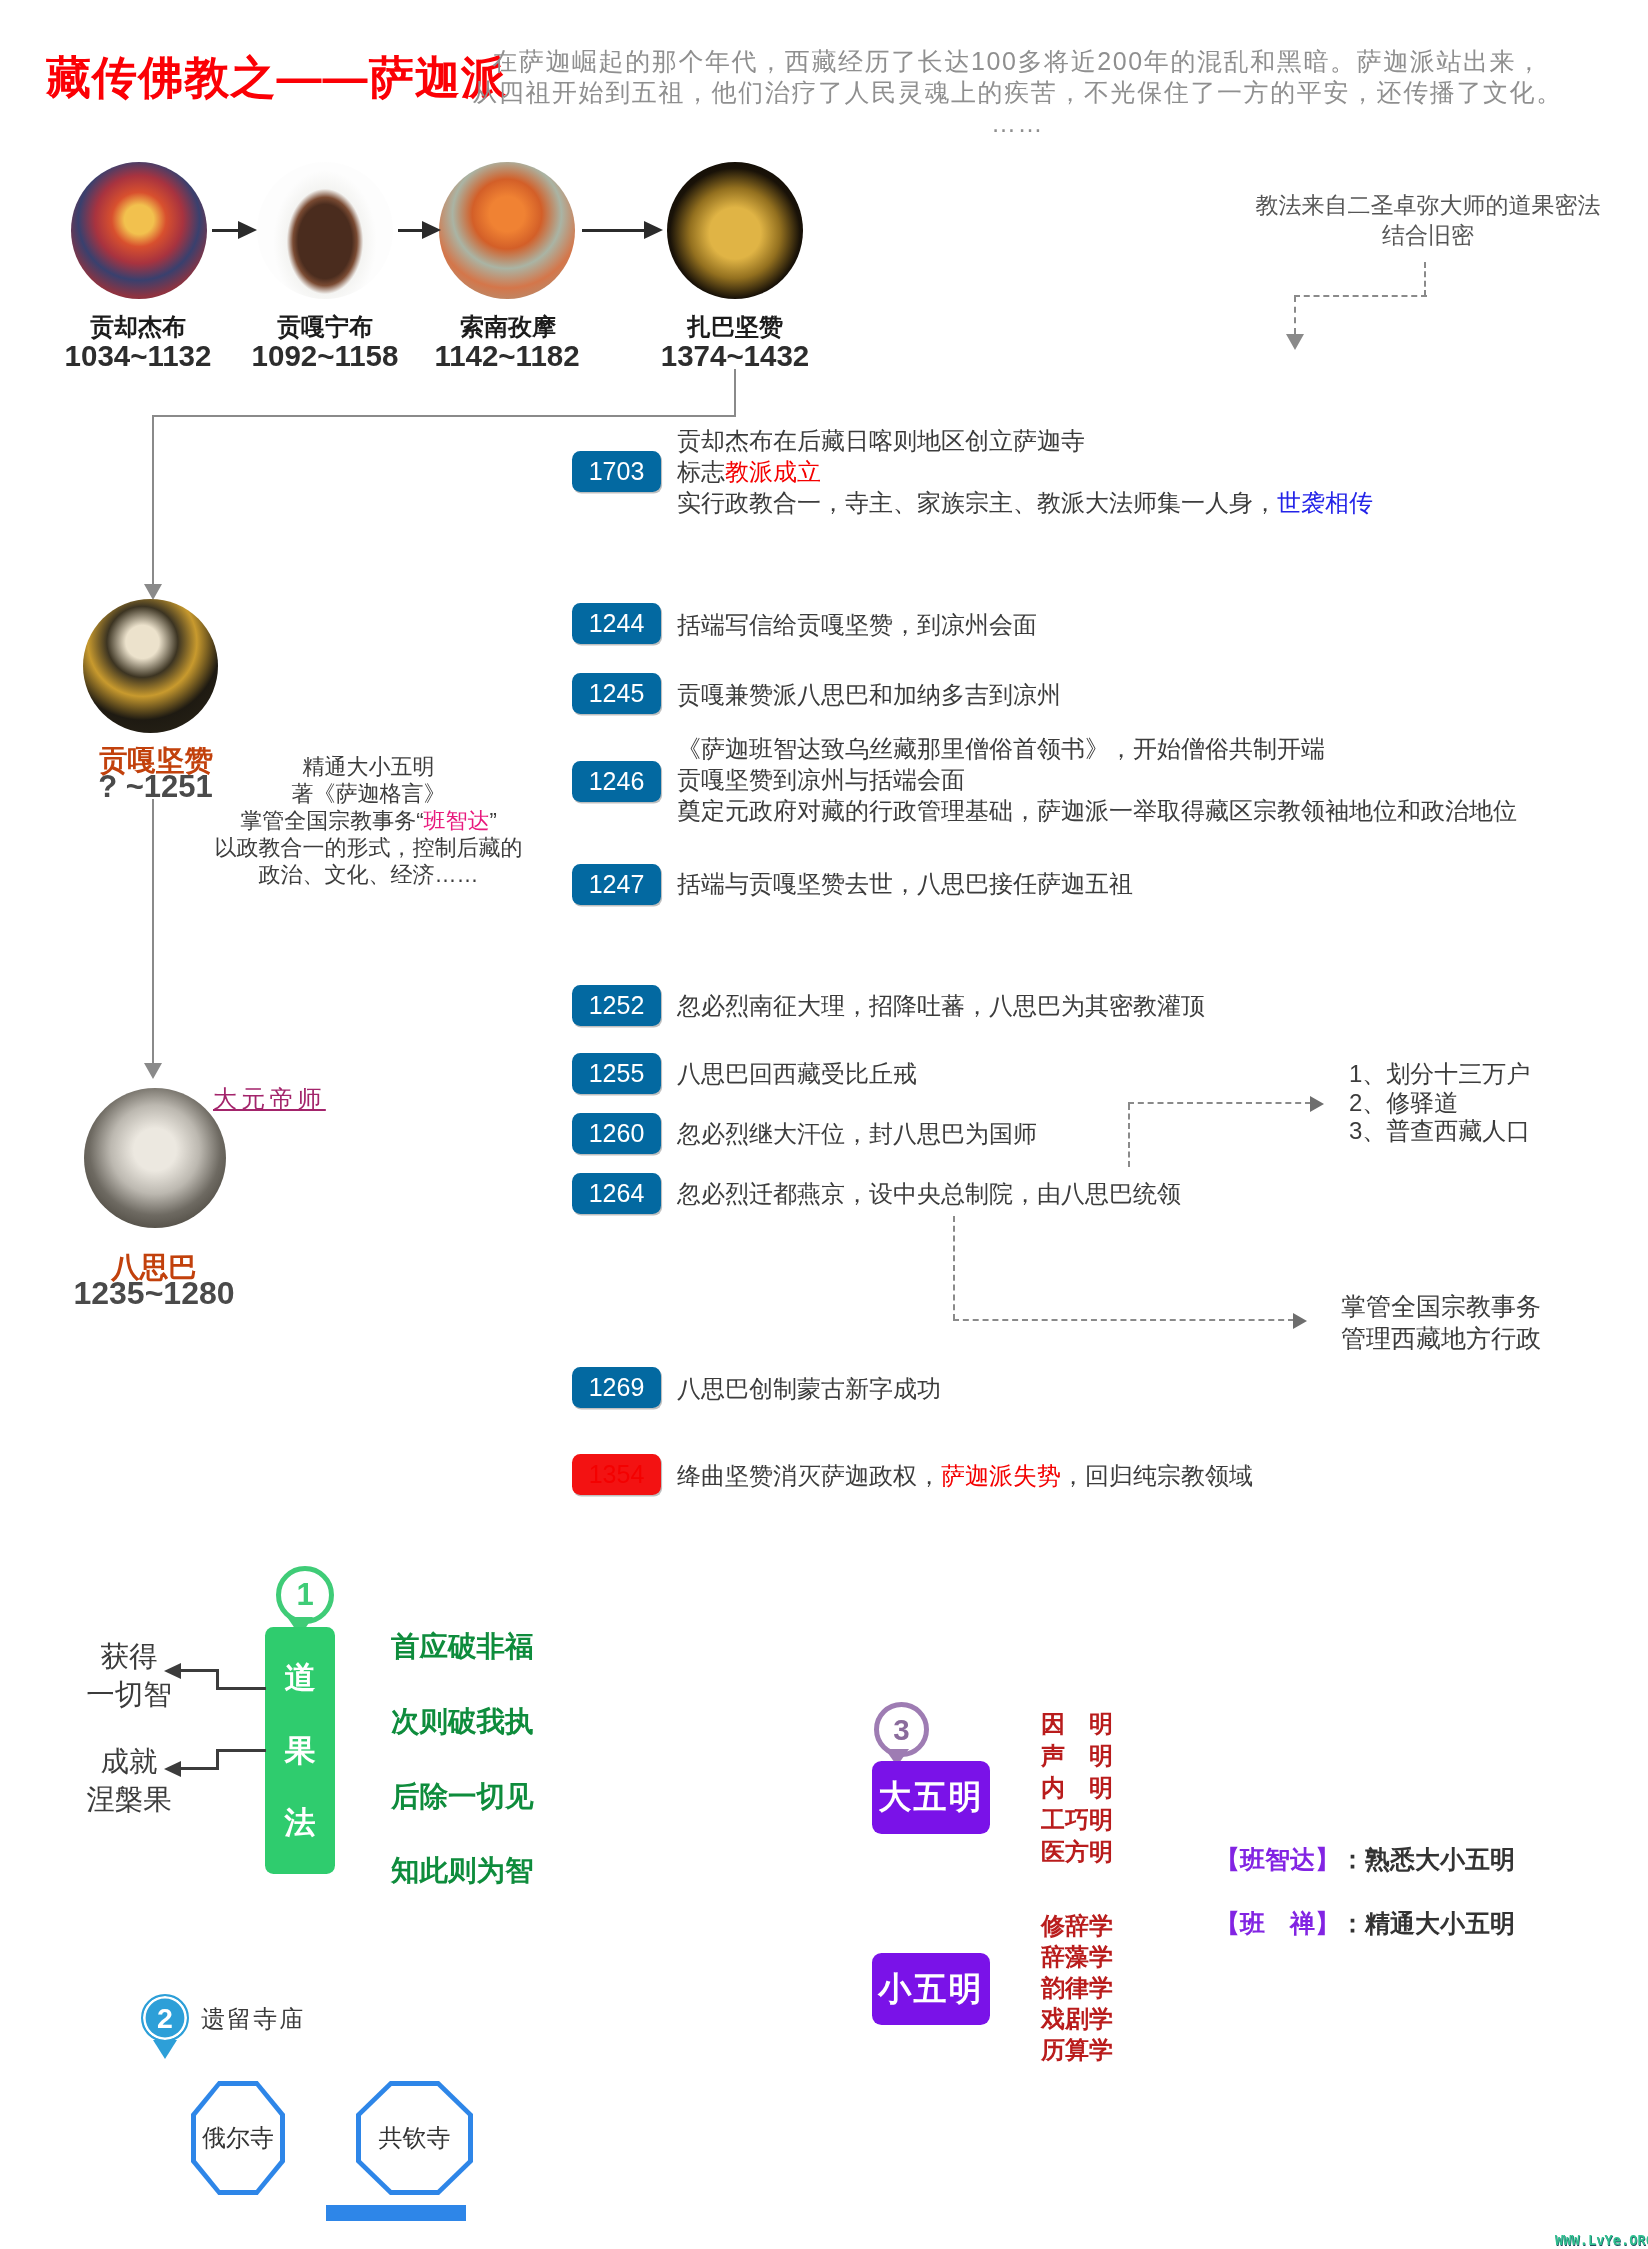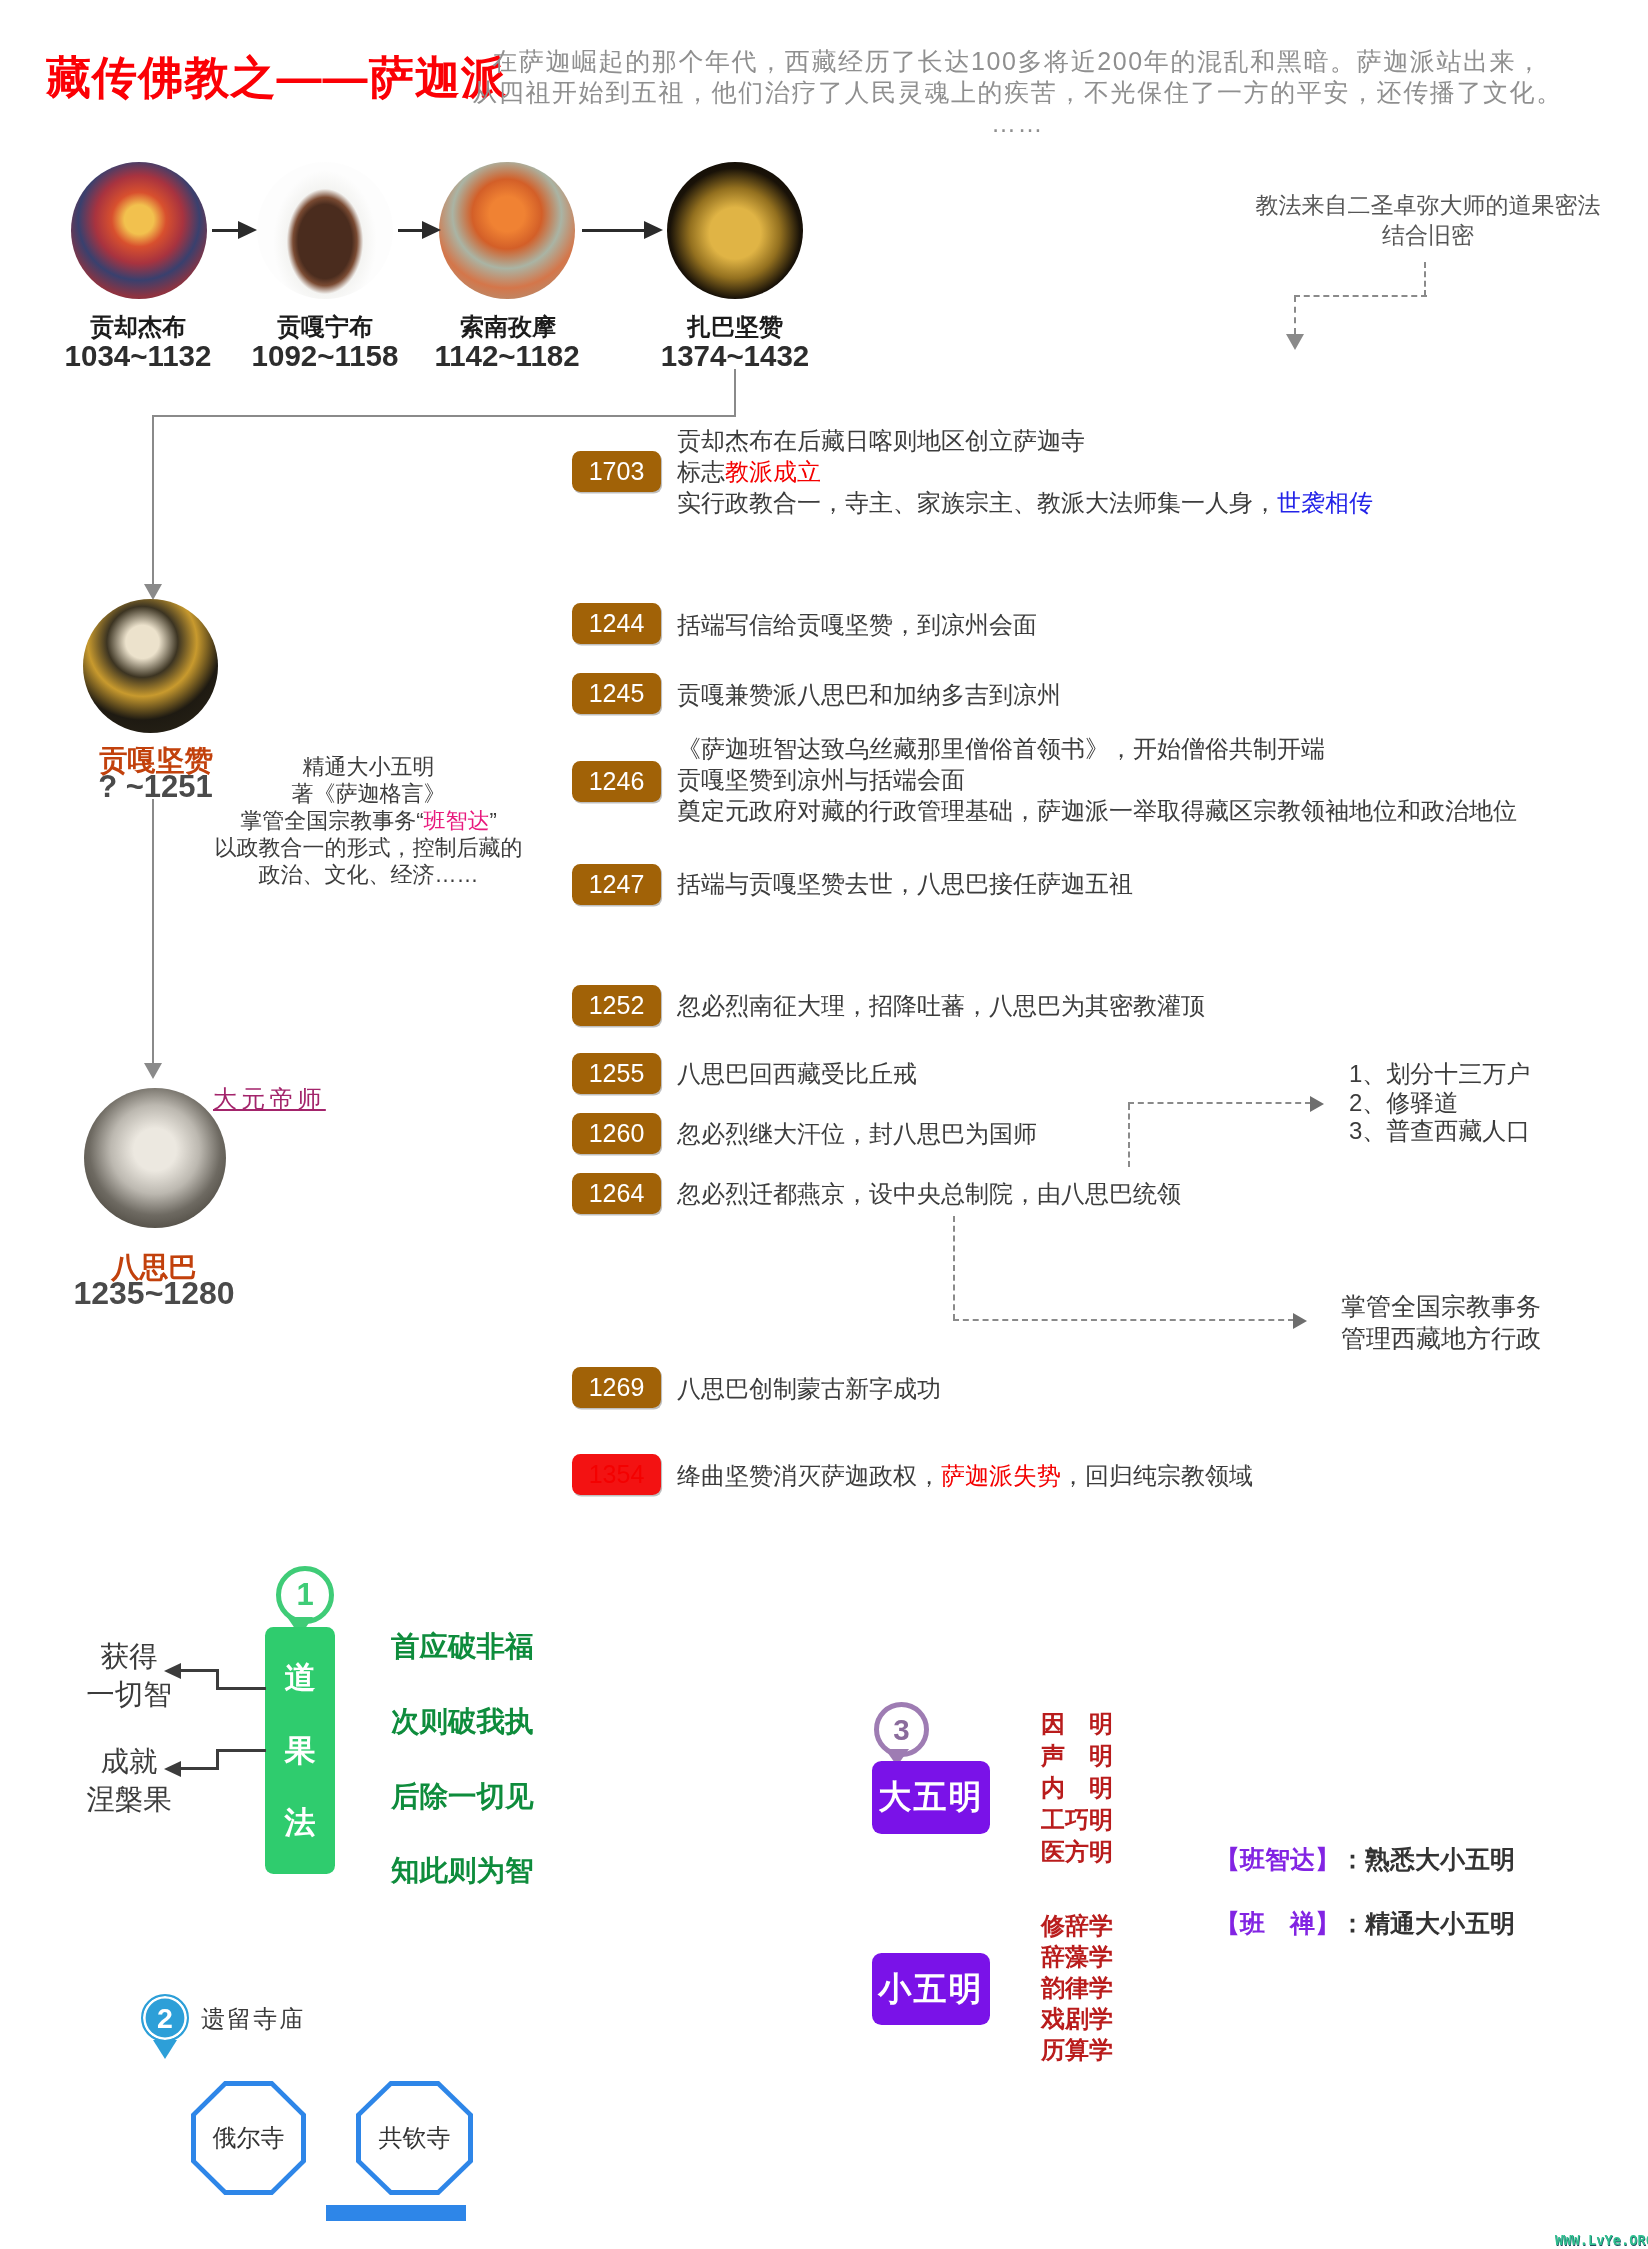--- a/index.html
+++ b/index.html
@@ -28,21 +28,21 @@
   .dashH{border-top:2.6px dashed #8a8a8a;}
   .dashV{border-left:2.6px dashed #8a8a8a;}
   .arrDown{width:0;height:0;border-left:9px solid transparent;border-right:9px solid transparent;border-top:16px solid #8a8a8a;}
   .arrRight{width:0;height:0;border-top:8px solid transparent;border-bottom:8px solid transparent;border-left:14.8px solid #6e6e6e;}
   .arrLeftDark{width:0;height:0;border-top:8px solid transparent;border-bottom:8px solid transparent;border-right:17px solid #3c3c3c;}
   .blkH{border-top:3.2px solid #3c3c3c;}
   .blkV{border-left:3.2px solid #3c3c3c;}
   .fArrLine{border-top:3.7px solid #2b2b2b;}
   .fArrTip{width:0;height:0;border-top:9.5px solid transparent;border-bottom:9.5px solid transparent;border-left:19px solid #2b2b2b;}
   
-  .badge{width:89px;height:41px;border-radius:8.4px;background:#a16207;color:#fff;font-size:25px;
+  .badge{width:89px;height:41px;border-radius:8.4px;background:#0369a1;color:#fff;font-size:25px;
          display:flex;align-items:center;justify-content:center;box-shadow:1.1px 1.6px 0 rgba(0,0,0,.25);}
   .badge.red{background:#F31212;}
   .evt{font-size:24px;line-height:31px;color:#3c3c3c;white-space:nowrap;}
   .red{color:#F40000;}
   .blue{color:#2323E8;}
   .pink{color:#E8197D;}
   .purple{color:#8224E3;}
   
   .mname{font-size:28.5px;font-weight:700;color:#c2410c;}
   .mdate{font-size:31px;font-weight:700;color:#4a4a4a;}
@@ -261,21 +261,21 @@
 
   <div class="abs defline" style="left:1215px;top:1843px;"><span class="purple">【班智达】</span><span>：熟悉大小五明</span></div>
   <div class="abs defline" style="left:1215px;top:1907px;"><span class="purple">【班　禅】</span><span>：精通大小五明</span></div>
 
   <div class="abs pin" style="left:141px;top:1994px;width:44px;height:44px;background:#2D9FD8;border:2.1px solid #2D9FD8;color:#fff;font-size:28.5px;box-shadow:inset 0 0 0 2.6px #fff;">
       <span>2</span>
     </div>
   <div class="abs pinTail" style="left:153px;top:2040px;border-left:12.6px solid transparent;border-right:12.6px solid transparent;border-top:19px solid #2D9FD8;"></div>
   <div class="abs tlabel nw" style="left:201px;top:2003px;">遗留寺庙</div>
 
-  <div class="abs octOut" style="left:191px;top:2081px;width:115px;height:114px;font-family:Liberation Serif, serif;">
+  <div class="abs octOut" style="left:191px;top:2081px;width:94px;height:114px;font-family:Liberation Serif, serif;">
     <div class="octIn">俄尔寺</div>
   </div>
   <div class="abs octOut" style="left:356px;top:2081px;width:117px;height:114px;">
     <div class="octIn">共钦寺</div>
   </div>
 
   <div class="abs" style="left:326px;top:2205px;width:140px;height:16px;background:#2E86E8;"></div>
 
   <div class="abs wm nw" style="left:1555px;top:2232px;">WWW.LvYe.ORG</div>
 

